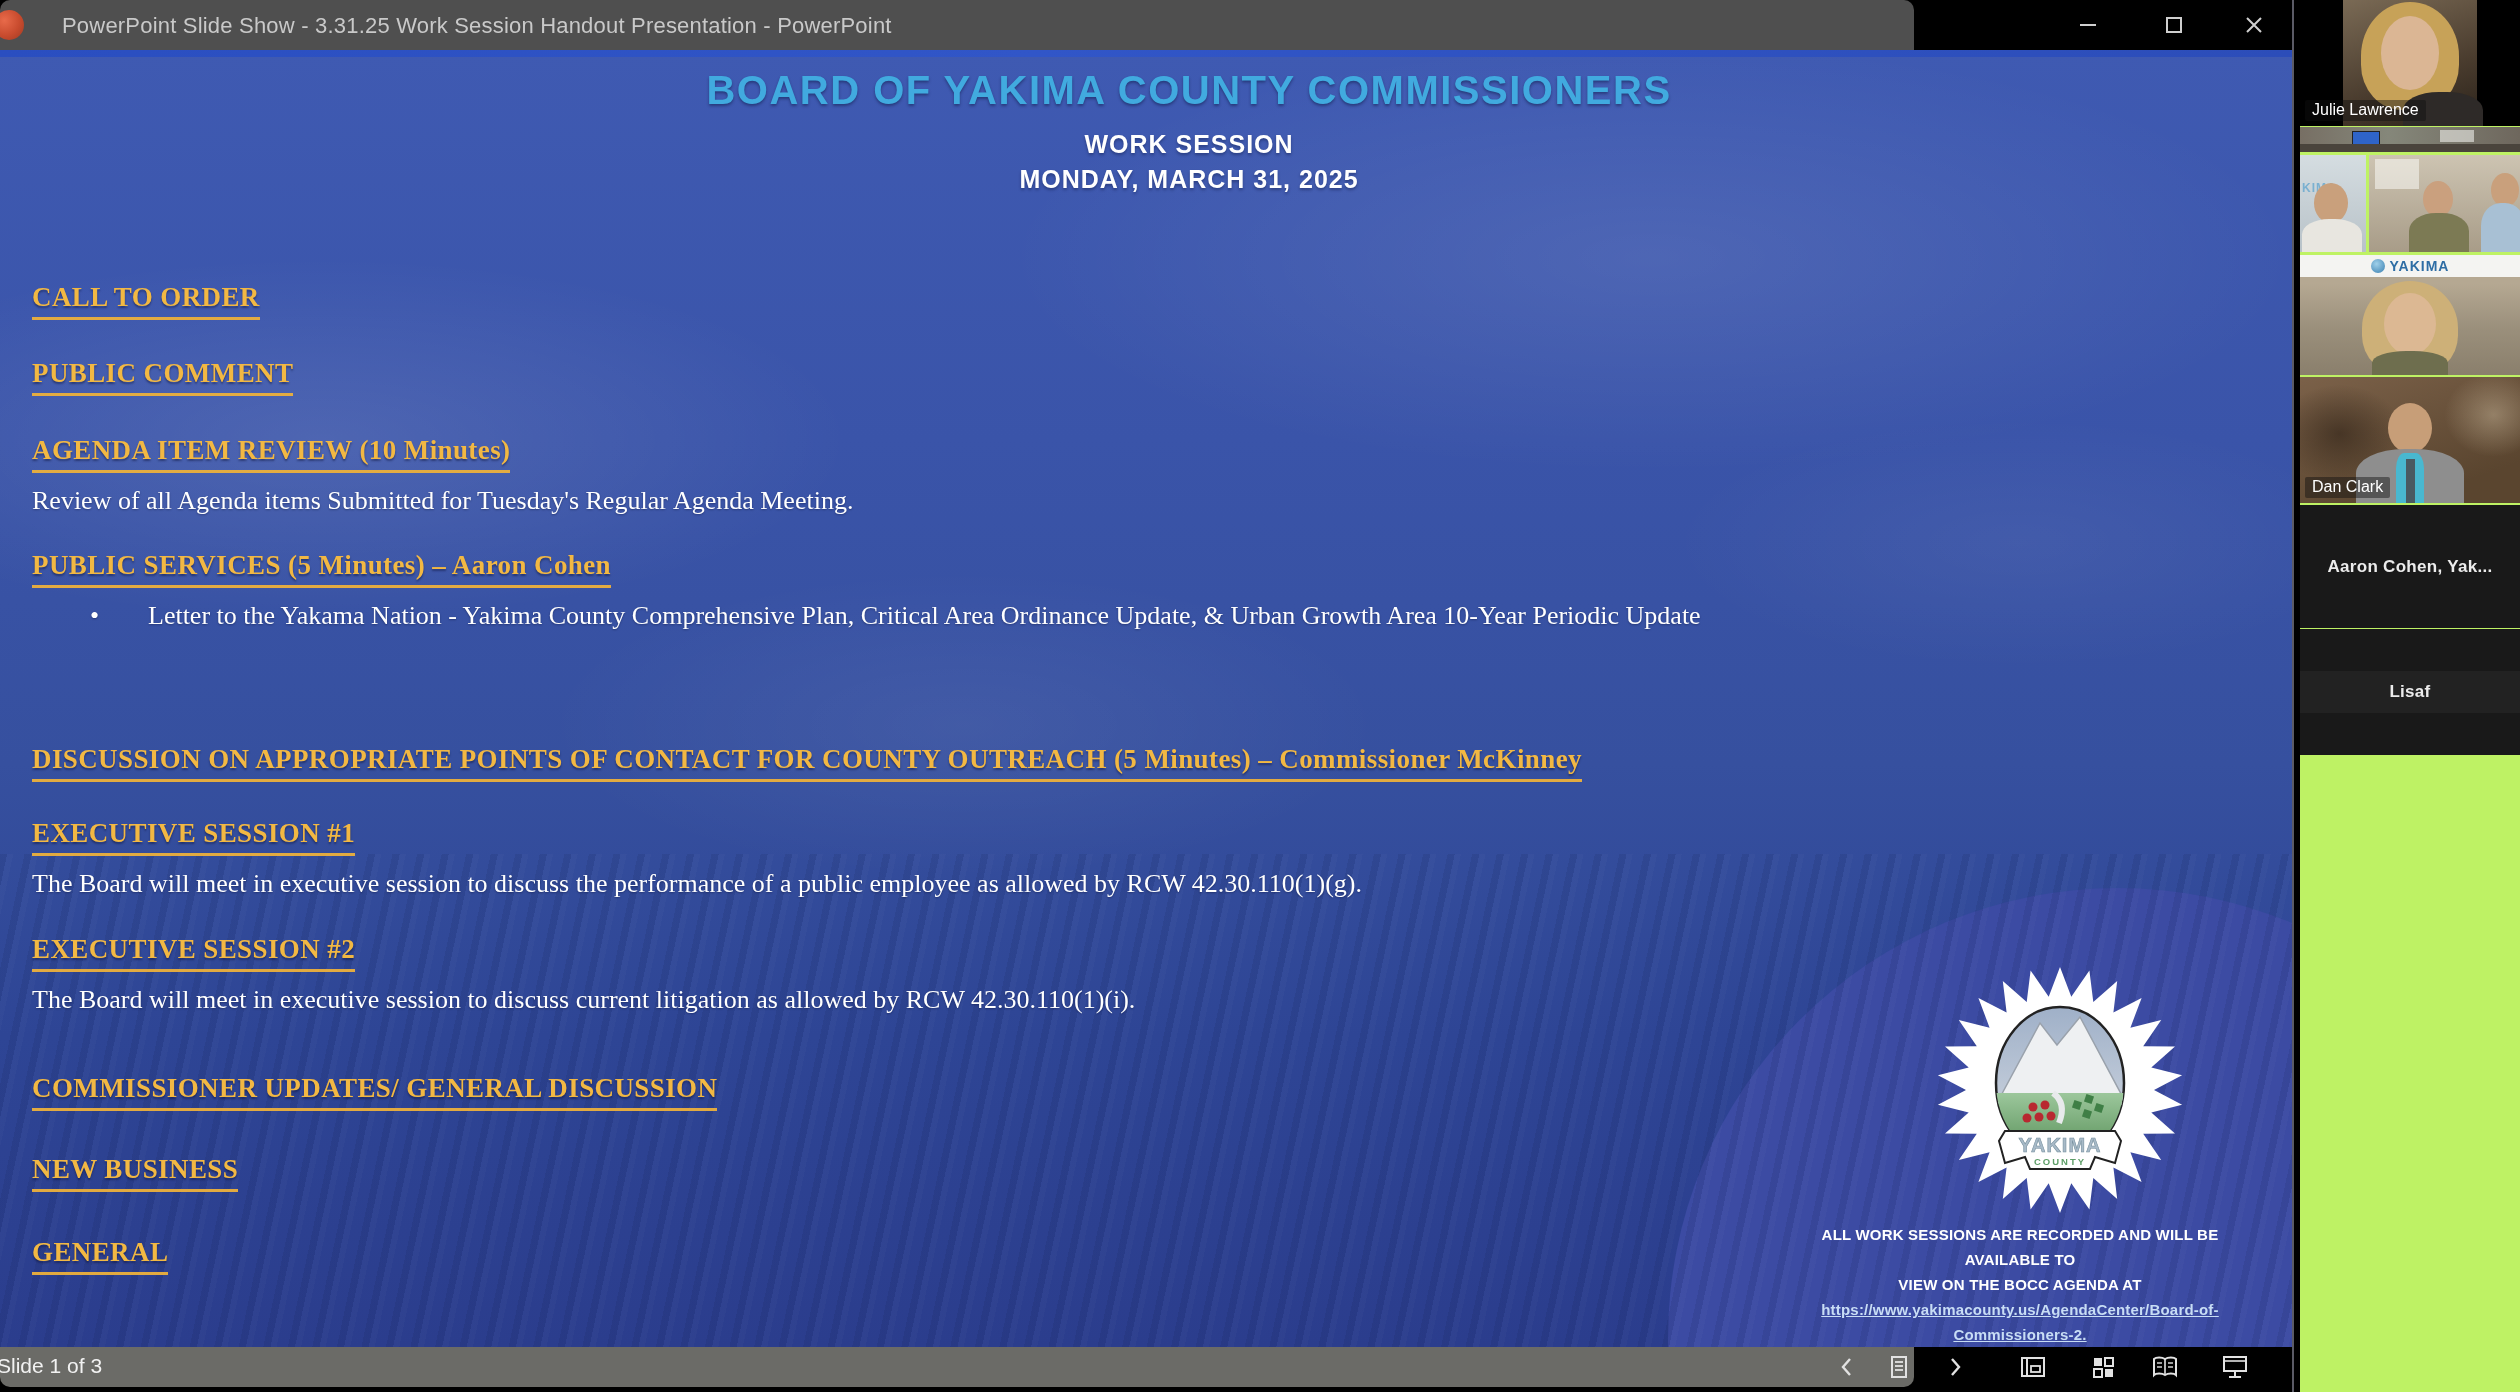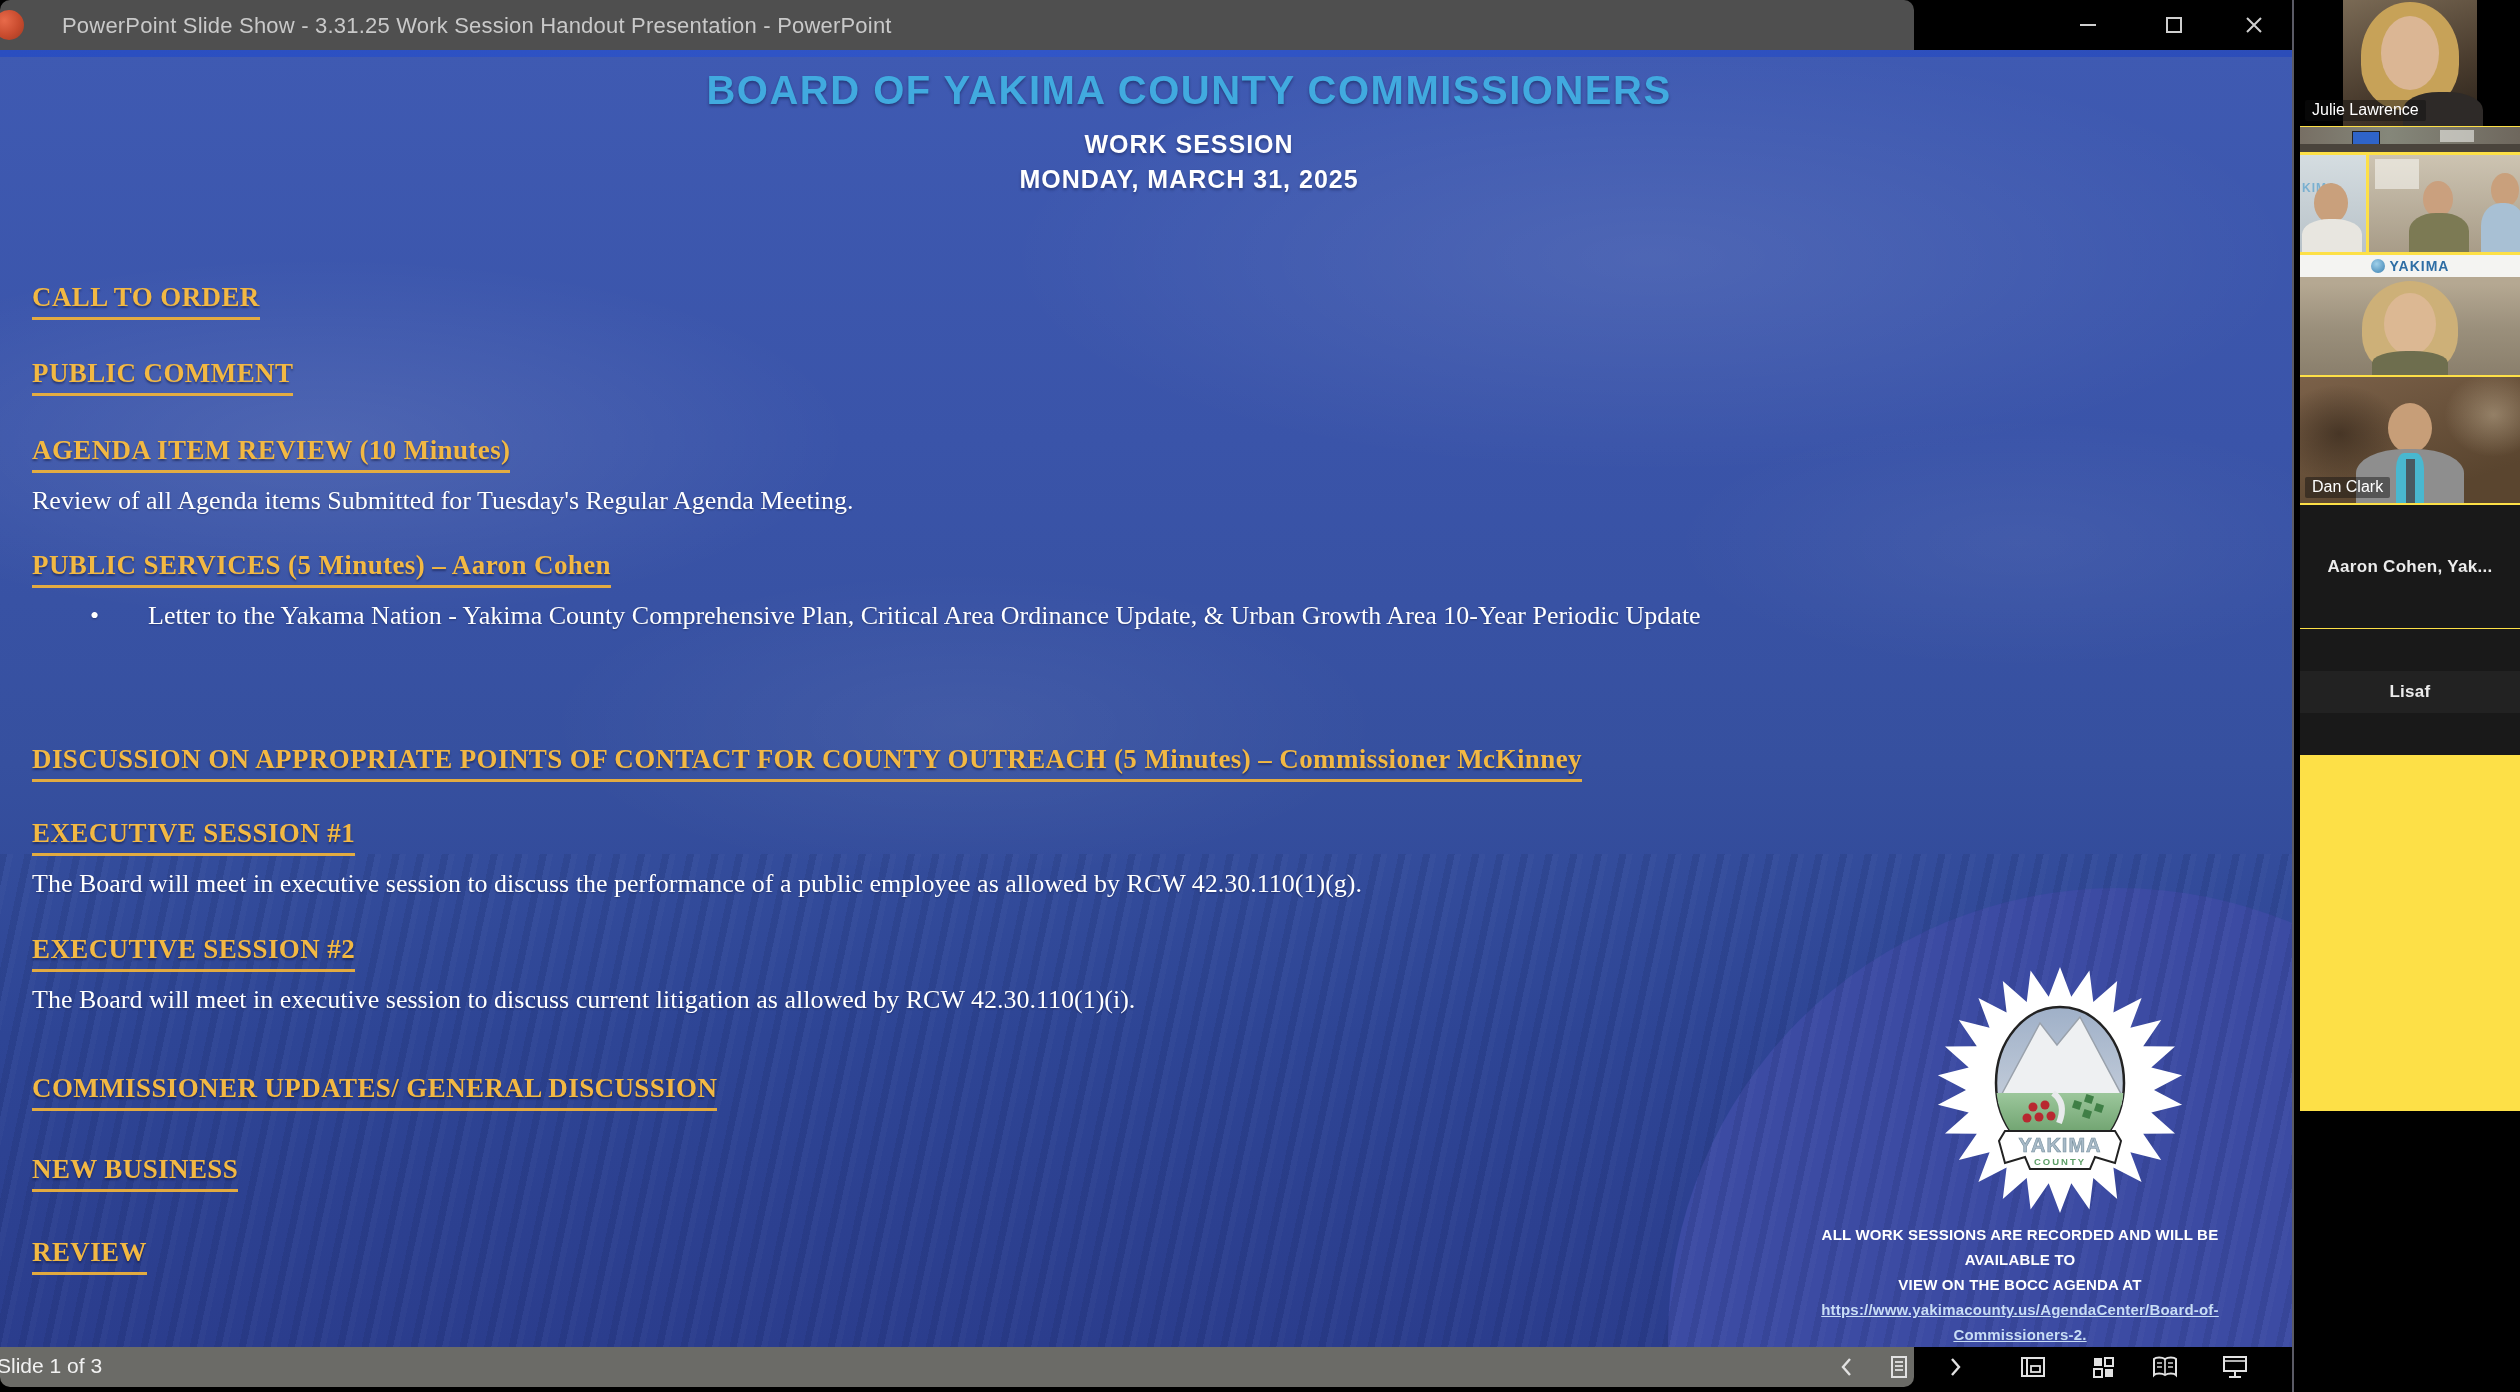--- a/index.html
+++ b/index.html
@@ -61,21 +61,21 @@
 
   
   .statusbar{position:absolute;left:0;bottom:5px;width:100%;height:40px;background:#6b6b67;
       border-radius:0 0 10px 10px;text-decoration:underline;}
   .statusbar .counter{position:absolute;left:-3px;top:7px;font-size:21px;color:#f2f2f2;}
   .sb-ic{position:absolute;top:7px;width:30px;height:26px;display:flex;align-items:center;justify-content:center;}
   .sb-ic svg{display:block;}
 
   
   .edge-line{position:absolute;left:2292px;top:0;width:2px;height:1392px;background:#5b5b66;}
-  .sidebar{position:absolute;left:2300px;top:0;width:220px;height:1111px;background:#fde047;}
+  .sidebar{position:absolute;left:2300px;top:0;width:220px;height:1392px;background:#bef264;}
   .tile{position:absolute;left:0;width:220px;overflow:hidden;background:#191919;}
   .t1{top:0;height:126px;background:#000;}
   .t1 .vid{position:absolute;left:43px;top:0;width:134px;height:126px;
       background:linear-gradient(160deg,#7a6a55 0%,#4a3c2e 60%,#2a221a 100%);}
   .t2{top:127px;height:25px;background:linear-gradient(90deg,#776f64,#8d публ85877a 40%,#6e675c);}
   .t3a{top:155px;height:97px;width:66px;background:linear-gradient(180deg,#d5dde1,#b8c2c8);}
   .t3b{top:155px;left:69px;height:97px;width:151px;background:linear-gradient(180deg,#cdc4b2,#a89c88);}
   .t4{top:255px;height:120px;background:linear-gradient(180deg,#b5a892 24%,#9b907c 60%,#8a7f6c 100%);}
   .t5{top:377px;height:126px;background:
       radial-gradient(ellipse 90px 70px at 18% 45%, rgba(40,28,18,0.55), transparent 70%),
@@ -162,21 +162,21 @@
         <a class="h">EXECUTIVE SESSION #2</a>
         <div class="b">The Board will meet in executive session to discuss current litigation as allowed by RCW 42.30.110(1)(i).</div>
       </div>
       <div class="item" style="top:1023px">
         <a class="h">COMMISSIONER UPDATES/ GENERAL DISCUSSION</a>
       </div>
       <div class="item" style="top:1104px">
         <a class="h">NEW BUSINESS</a>
       </div>
       <div class="item" style="top:1187px">
-        <a class="h">REVIEW</a>
+        <a class="h">GENERAL</a>
       </div>
     </div>
 
     <svg class="badge-svg" viewBox="0 0 250 250">
       <polygon id="starburst" fill="#ffffff" points="125.0,2.0 136.3,31.7 154.4,5.6 158.3,37.1 182.2,16.1 178.4,47.6 206.6,32.9 195.4,62.7 226.2,55.1 208.2,81.3 240.0,81.4 216.3,102.5 247.1,110.2 219.0,125.0 247.1,139.8 216.3,147.5 240.0,168.6 208.2,168.7 226.2,194.9 195.4,187.3 206.6,217.1 178.4,202.4 182.2,233.9 158.3,212.9 154.4,244.4 136.3,218.3 125.0,248.0 113.7,218.3 95.6,244.4 91.7,212.9 67.8,233.9 71.6,202.4 43.4,217.1 54.6,187.3 23.8,194.9 41.8,168.7 10.0,168.6 33.7,147.5 2.9,139.8 31.0,125.0 2.9,110.2 33.7,102.5 10.0,81.4 41.8,81.3 23.8,55.1 54.6,62.7 43.4,32.9 71.6,47.6 67.8,16.1 91.7,37.1 95.6,5.6 113.7,31.7"></polygon>
       <defs>
         <linearGradient id="sky" x1="0" y1="0" x2="0" y2="1">
           <stop offset="0" stop-color="#9fb0c8"></stop>
             <stop offset="1" stop-color="#d8dde4"></stop>
         </linearGradient>

